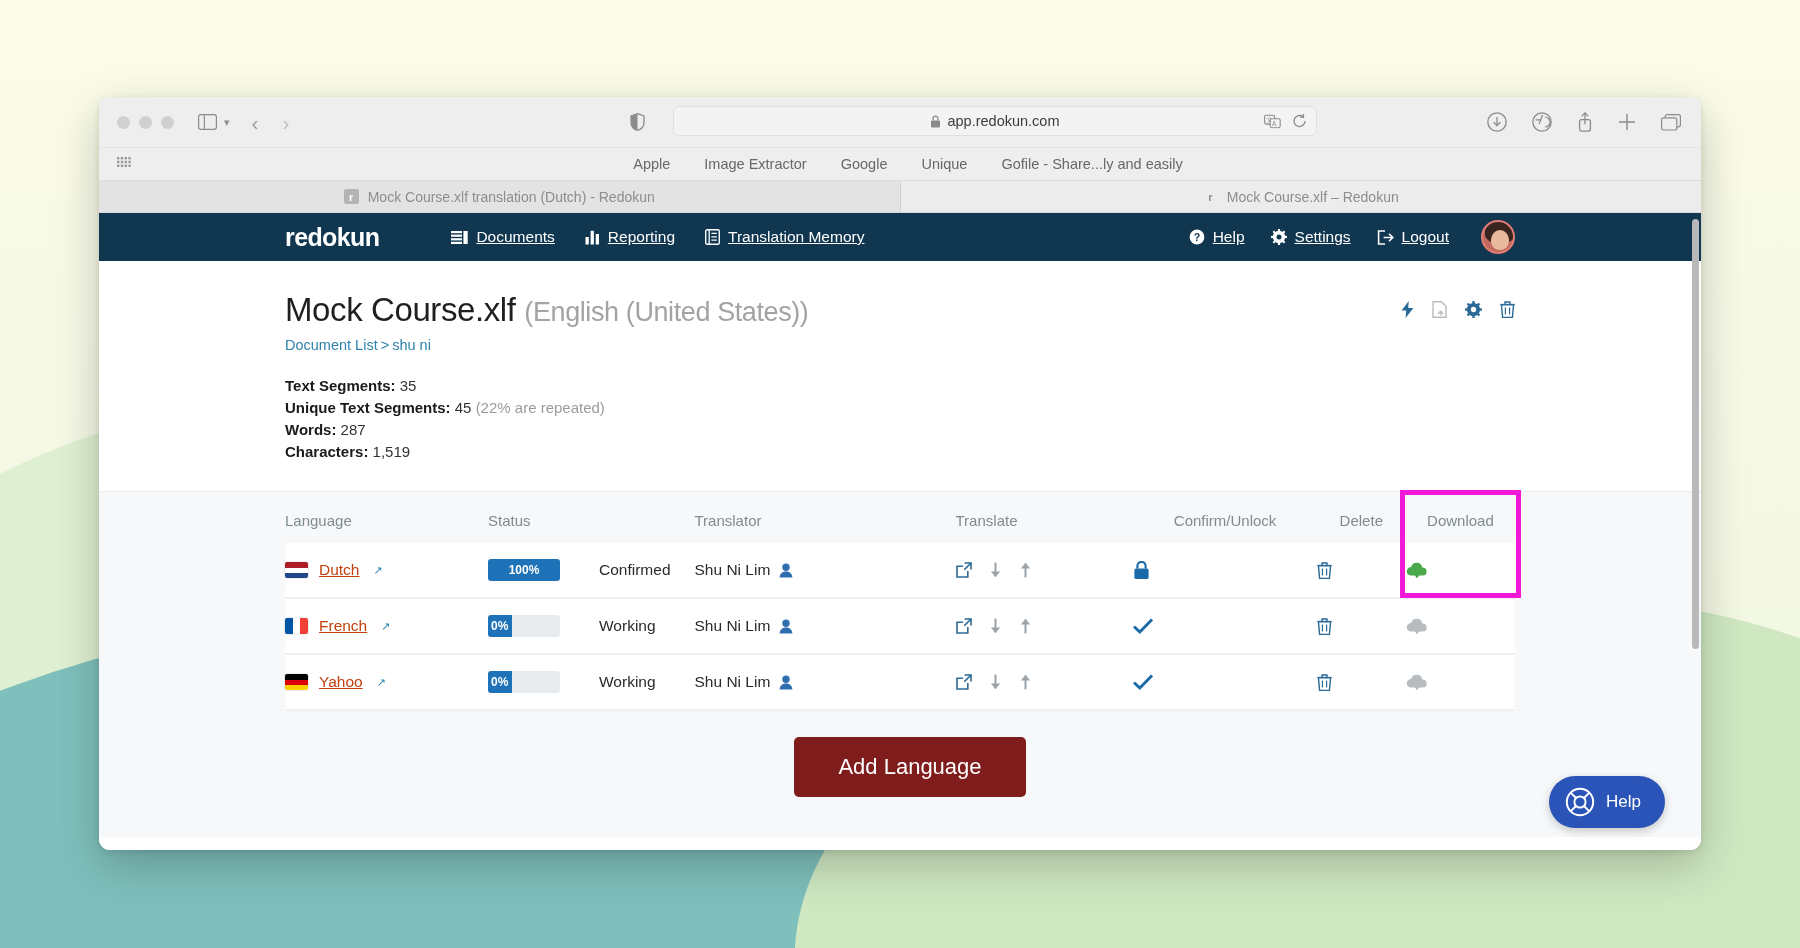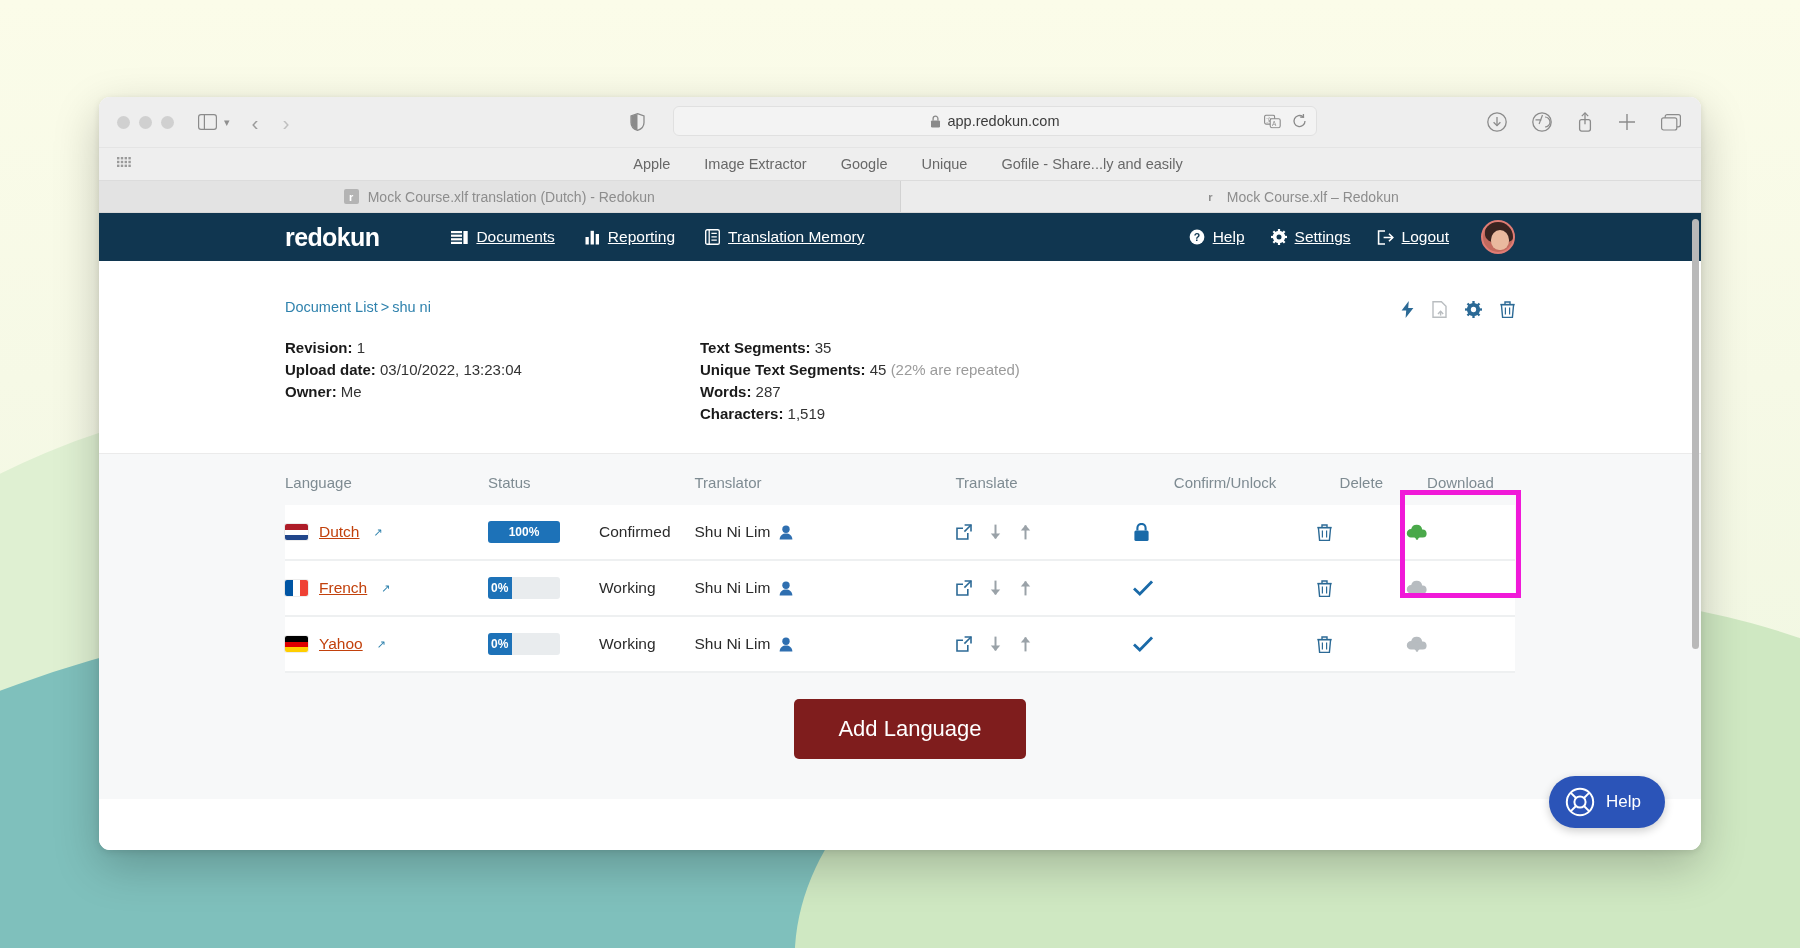--- a/index.html
+++ b/index.html
@@ -555,20 +555,24 @@
         </a>
         <div class="avatar">
           <span class="hair"></span>
           <span class="face"></span>
         </div>
       </div>
     </div>
 
     <div class="content">
       <div class="title-block">
+        <h1 class="doctitle">
+          <span>Mock Course.xlf</span>
+          <span class="locale">(English (United States))</span>
+        </h1>
         <div class="breadcrumb">
           <a href="#">Document List</a><span class="sep">&gt;</span><a href="#">shu ni</a>
         </div>
 
         <div class="title-actions">
           <span>
             <svg width="13" height="17" viewBox="0 0 13 17">
                 <path d="M7.8 0 L0.6 9.6 H5.2 L4.6 17 L12.4 7 H7.2 Z" fill="#2c6a96"></path>
               </svg>
           </span>
@@ -597,34 +601,20 @@
                 <line x1="0.4" y1="3.6" x2="14.6" y2="3.6" stroke="#2c6a96" stroke-width="1.5"></line>
                 <path d="M5 3.4 V1 H10 V3.4" fill="none" stroke="#2c6a96" stroke-width="1.4"></path>
                 <line x1="5.4" y1="6.4" x2="5.4" y2="13.6" stroke="#2c6a96" stroke-width="1.2"></line>
                 <line x1="9.6" y1="6.4" x2="9.6" y2="13.6" stroke="#2c6a96" stroke-width="1.2"></line>
               </svg>
           </span>
         </div>
       </div>
 
       <div class="meta">
-        <div class="meta-col">
-          <div class="meta-row">
-            <b>Revision:</b>
-            <span>1</span>
-          </div>
-          <div class="meta-row">
-            <b>Upload date:</b>
-            <span>03/10/2022, 13:23:04</span>
-          </div>
-          <div class="meta-row">
-            <b>Owner:</b>
-            <span>Me</span>
-          </div>
-        </div>
         <div class="meta-col">
           <div class="meta-row">
             <b>Text Segments:</b>
             <span>35</span>
           </div>
           <div class="meta-row">
             <b>Unique Text Segments:</b>
             <span>45</span>
             <span class="dim">(22% are repeated)</span>
           </div>

